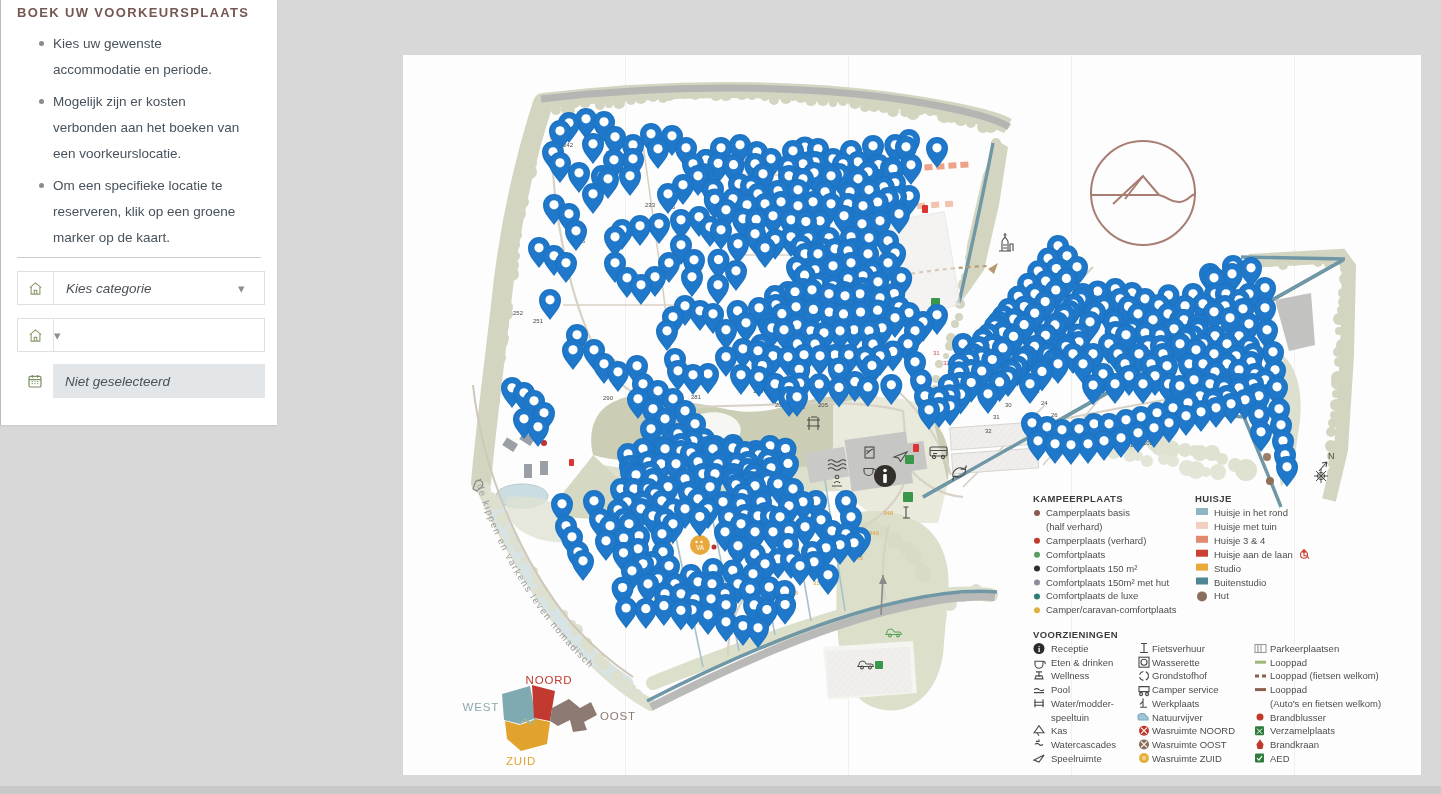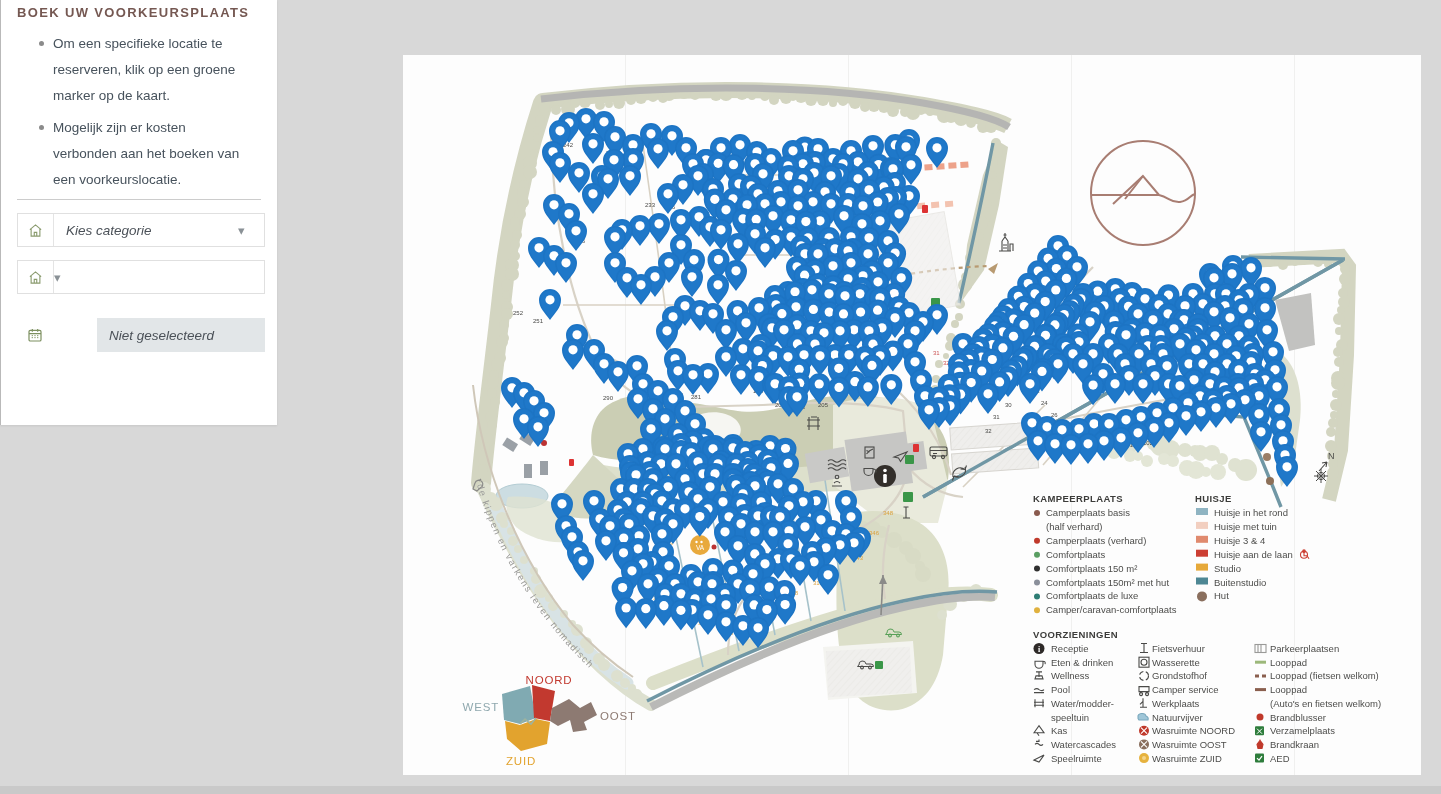--- a/index.html
+++ b/index.html
@@ -7,34 +7,35 @@
 .sidebar { position:absolute; left:0; top:0; width:277px; height:425px; background:#fff; border-left:1px solid #b9b9b9; box-shadow:0 1px 2px rgba(0,0,0,0.08); }
 .sidebar h1 { font-size:13px; color:#755852; font-weight:bold; letter-spacing:1.35px; padding:5px 0 0 16px; white-space:nowrap; }
 .sidebar ul { list-style:none; margin-top:11px; }
 .sidebar li { position:relative; padding-left:52px; padding-right:18px; margin-bottom:6px; font-size:13.5px; line-height:26px; color:#47525c; }
 .sidebar li:before { content:""; position:absolute; left:38px; top:10px; width:5px; height:5px; border-radius:50%; background:#8b8b8b; }
 .hr { border-top:1px solid #ccc; margin:0 16px 0 16px; }
 .ctl { position:relative; display:flex; align-items:stretch; border:1px solid #e0e0e0; background:#fff; width:248px; margin:13px 0 0 16px; height:34px; }
 .ctl .ic { width:36px; display:flex; align-items:center; justify-content:center; border-right:1px solid #e4e4e4; }
 .ctl .tx { flex:1; font-size:13.5px; color:#4b5158; display:flex; align-items:center; padding-left:12px;font-style:italic; }
 .ctl .car { width:26px; display:flex; align-items:center; color:#8a9196; font-size:13px; }
-.ctl.cal { border:none; margin-top:24px;gap:44px; }
+.ctl.cal { border:none; margin-top:12px; }
 .ctl.cal .ic { background:#fff; border-right:none; }
 .ctl.cal .tx { background:#e2e6e8; color:#4b5158; }
 .map { position:absolute; left:403px; top:55px; width:1018px; height:720px; background:#fdfdfd; }
 .botbar { position:absolute; left:0; top:786px; width:1441px; height:8px; background:#c9c9c9; }
 </style></head>
 <body>
 <div class="page">
 
 <div class="sidebar">
  <h1>BOEK UW VOORKEURSPLAATS</h1>
  <ul>
+  <li>Kies uw gewenste<br>accommodatie en periode.</li>
+  <li>Mogelijk zijn er kosten<br>verbonden aan het boeken van<br>een voorkeurslocatie.</li>
   <li>Om een specifieke locatie te<br>reserveren, klik op een groene<br>marker op de kaart.</li>
-  <li>Mogelijk zijn er kosten<br>verbonden aan het boeken van<br>een voorkeurslocatie.</li>
  </ul>
  <div class="hr"></div>
  <div class="ctl">
   <div class="ic">
           <svg width="15" height="15" viewBox="0 0 24 24" fill="none" stroke="#8a9b6e" stroke-width="1.8">
             <path d="M3 10.5 L12 3 L21 10.5 M5 9 L5 21 L19 21 L19 9 M10 21 L10 15 L14 15 L14 21"></path>
           </svg>
         </div>
   <div class="tx">Kies categorie</div>
         <div class="car">▾</div>

